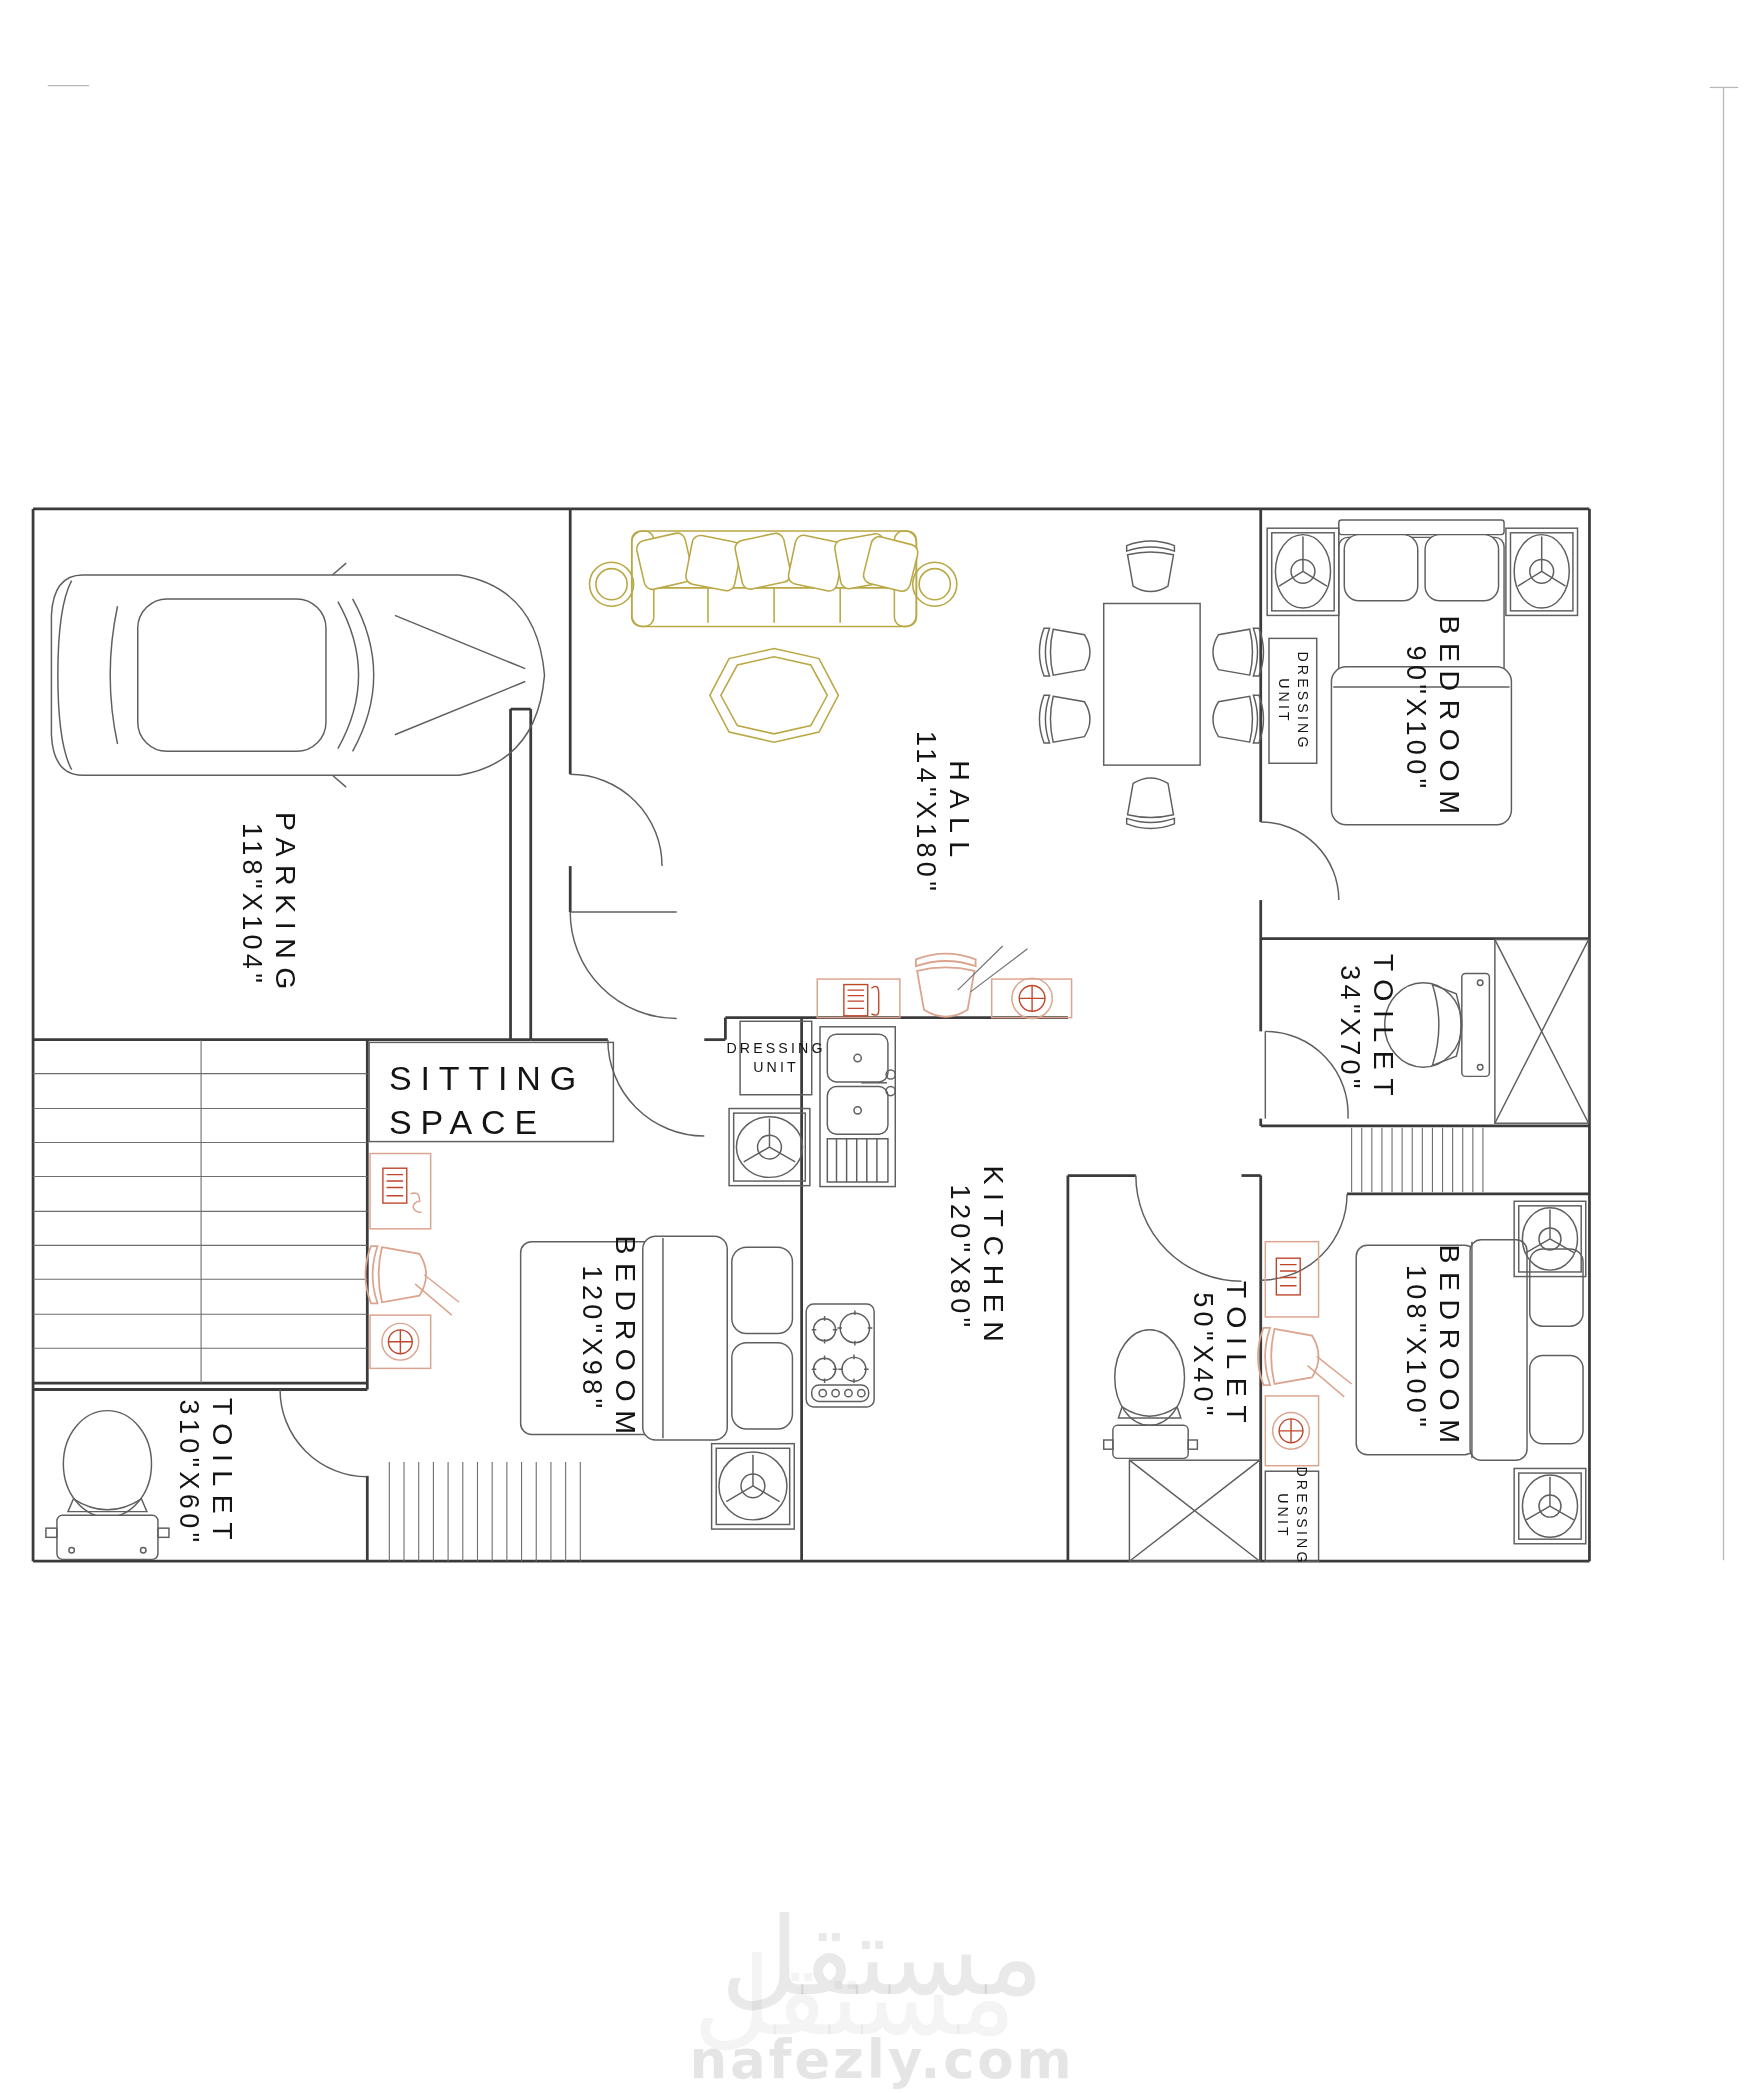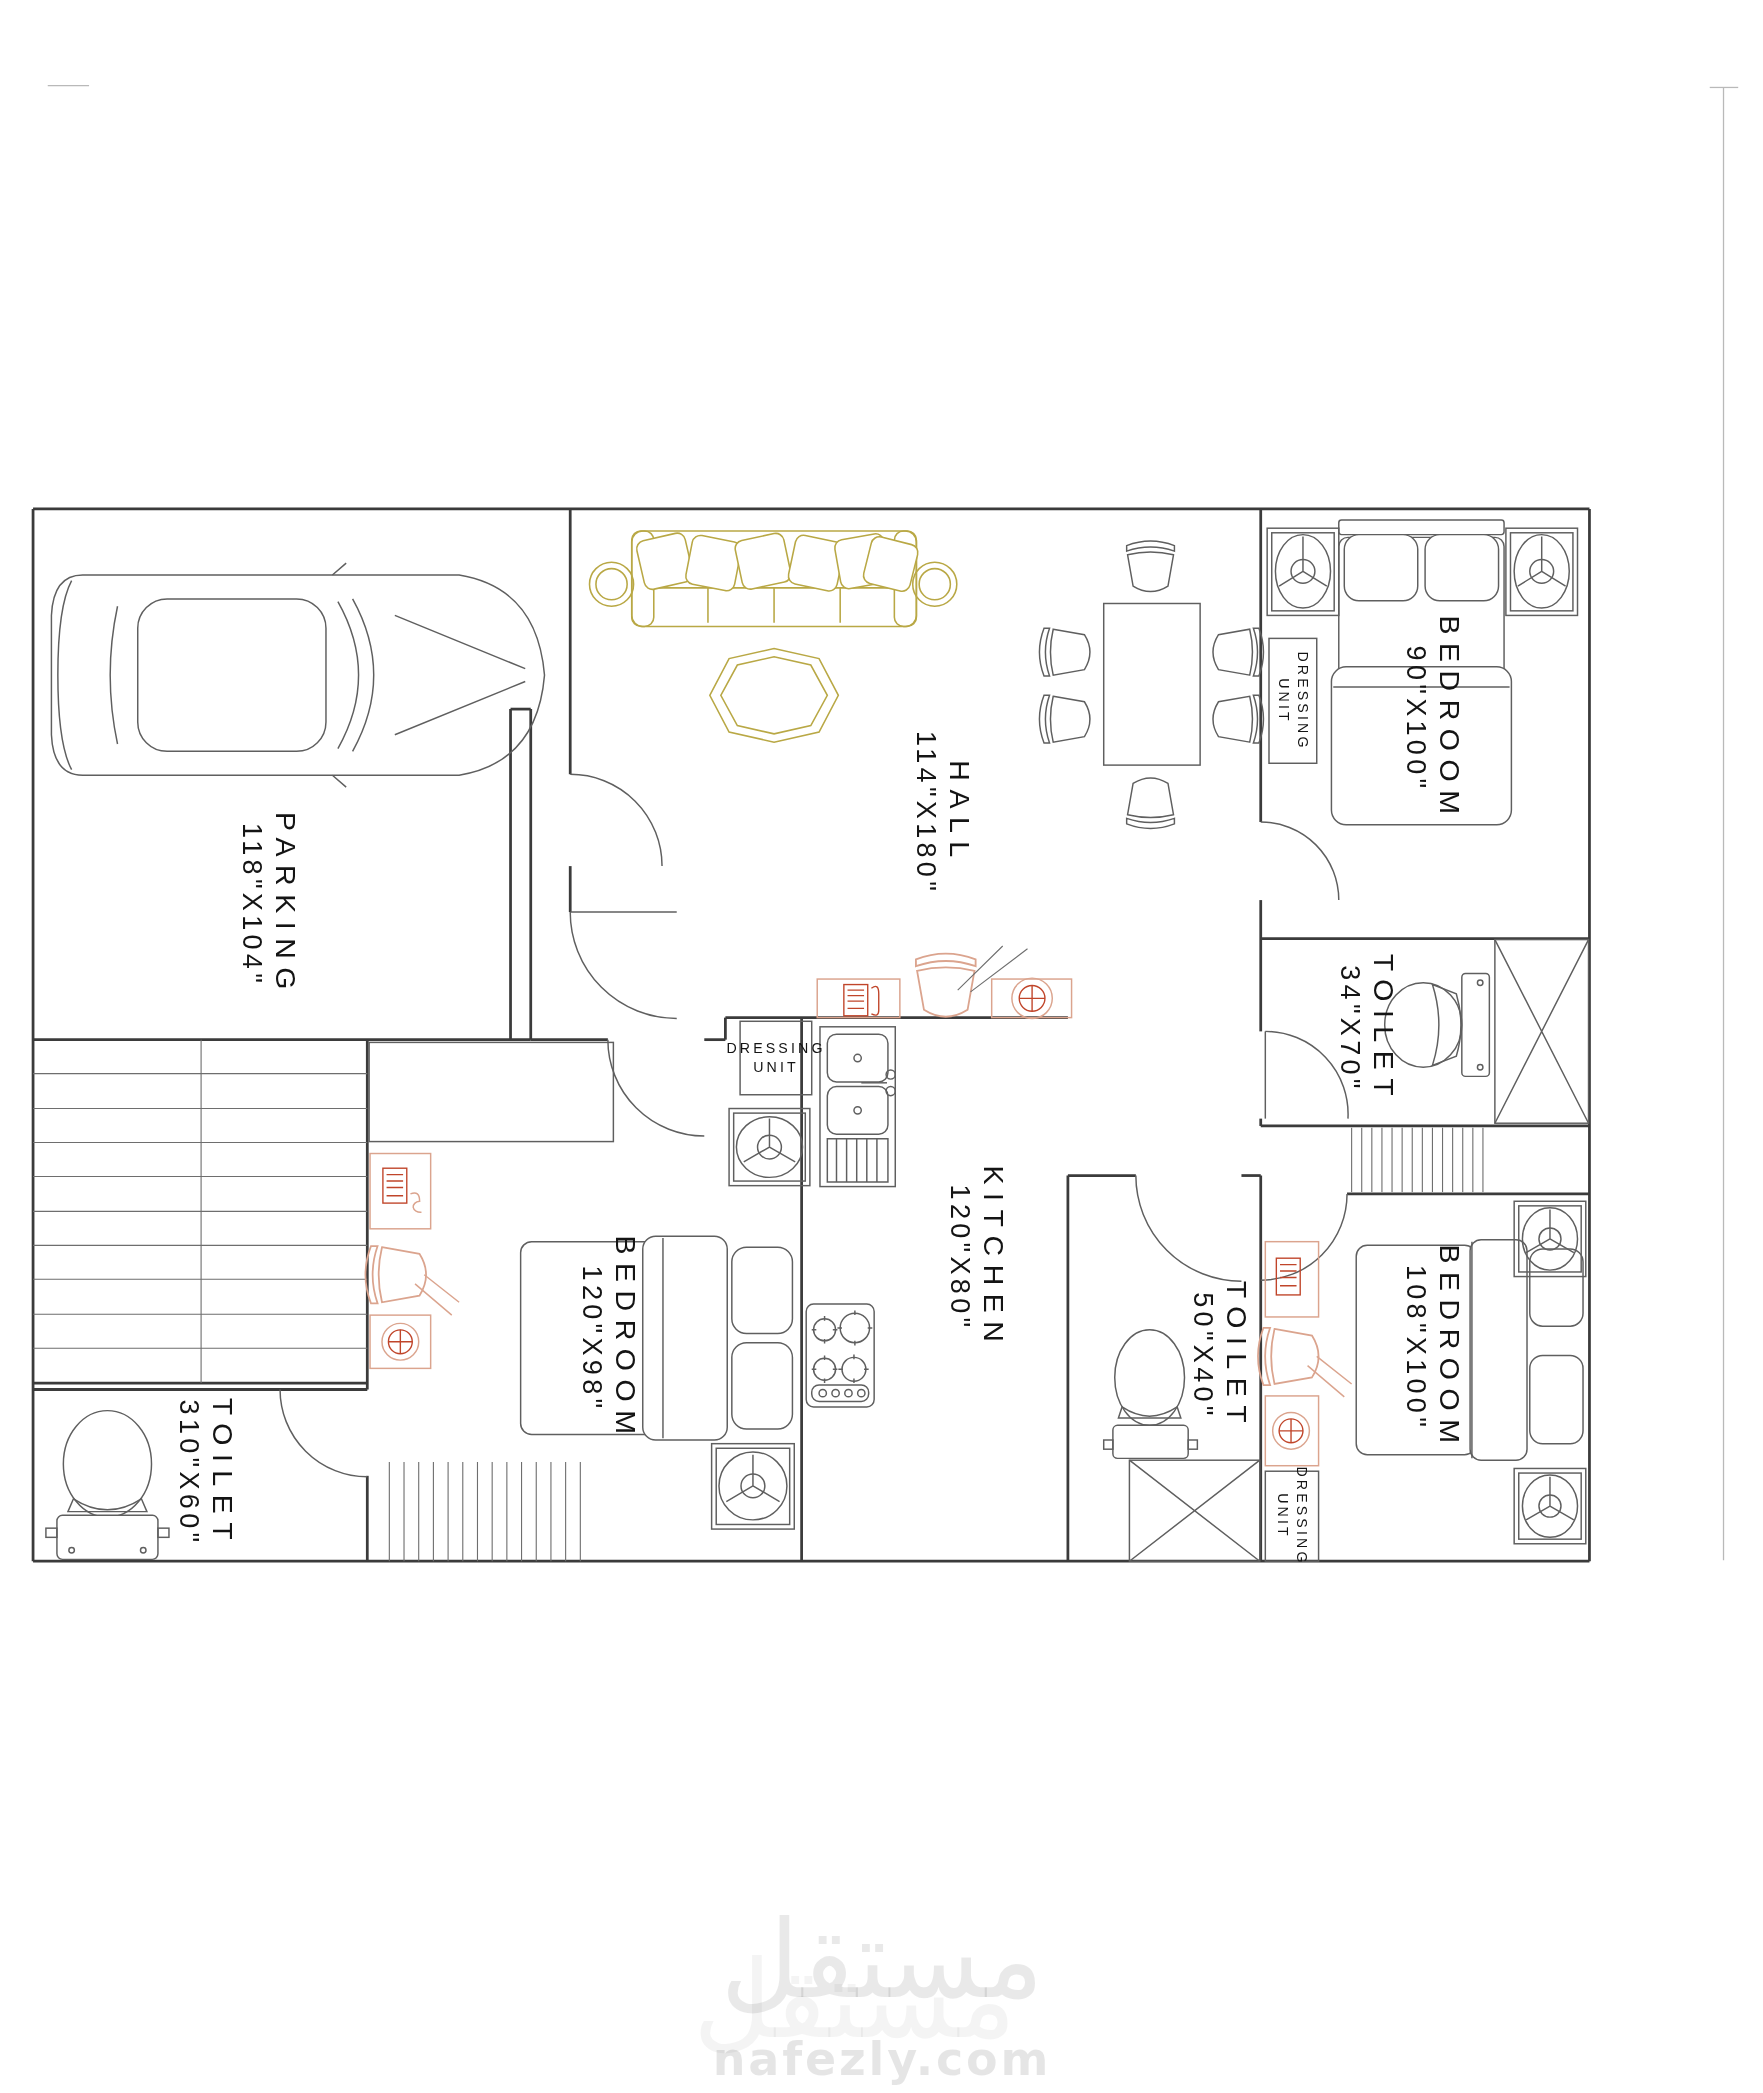--- a/index.html
+++ b/index.html
@@ -28,21 +28,21 @@
   .lbl.small .l1{font-size:14.2px;letter-spacing:0.22em;line-height:19px;}
   .lbl.small .l2{font-size:14.2px;letter-spacing:0.22em;line-height:19px;}
   .lbl.sitting{text-align:left;}
   .lbl.sitting .l1,.lbl.sitting .l2{font-size:34px;letter-spacing:0.26em;line-height:44px;}
   
   .wm{position:absolute;left:882px;top:2000px;transform:translate(-50%,-50%);
       text-align:center;z-index:4;}
   .wm .ar{font-family:"DejaVu Sans",sans-serif;font-size:108px;font-weight:normal;
           color:rgba(0,0,0,0.085);line-height:92px;
           text-shadow:-27.5px 40px 0 rgba(0,0,0,0.045);}
-  .wm .site{font-family:"DejaVu Sans",sans-serif;font-size:46px;font-weight:bold;
+  .wm .site{font-family:"DejaVu Sans",sans-serif;font-size:53px;font-weight:bold;
             color:rgba(0,0,0,0.10);letter-spacing:2.8px;margin-top:26px;}
 </style>
 </head>
 <body>
 
 <div id="stage">
 
 <svg width="1763" height="2094" viewBox="0 0 1920 2280">
 
   <g>
@@ -369,20 +369,24 @@
 <div class="lbl small rot" style="left:1293px;top:701px;">
   <div class="l1">DRESSING</div>
   <div class="l2">UNIT</div>
 </div>
 
 <div class="lbl rot" style="left:1367px;top:1029px;">
   <div class="l1">TOILET</div>
   <div class="l2">34"X70"</div>
 </div>
 
+<div class="lbl sitting" style="left:389px;top:1056px;">
+  <div class="l1">SITTING</div>
+  <div class="l2">SPACE</div>
+</div>
 
 <div class="lbl small ctr" style="left:776px;top:1058px;">
   <div class="l1">DRESSING</div>
   <div class="l2">UNIT</div>
 </div>
 
 <div class="lbl rot" style="left:977px;top:1258px;">
   <div class="l1">KITCHEN</div>
   <div class="l2">120"X80"</div>
 </div>

